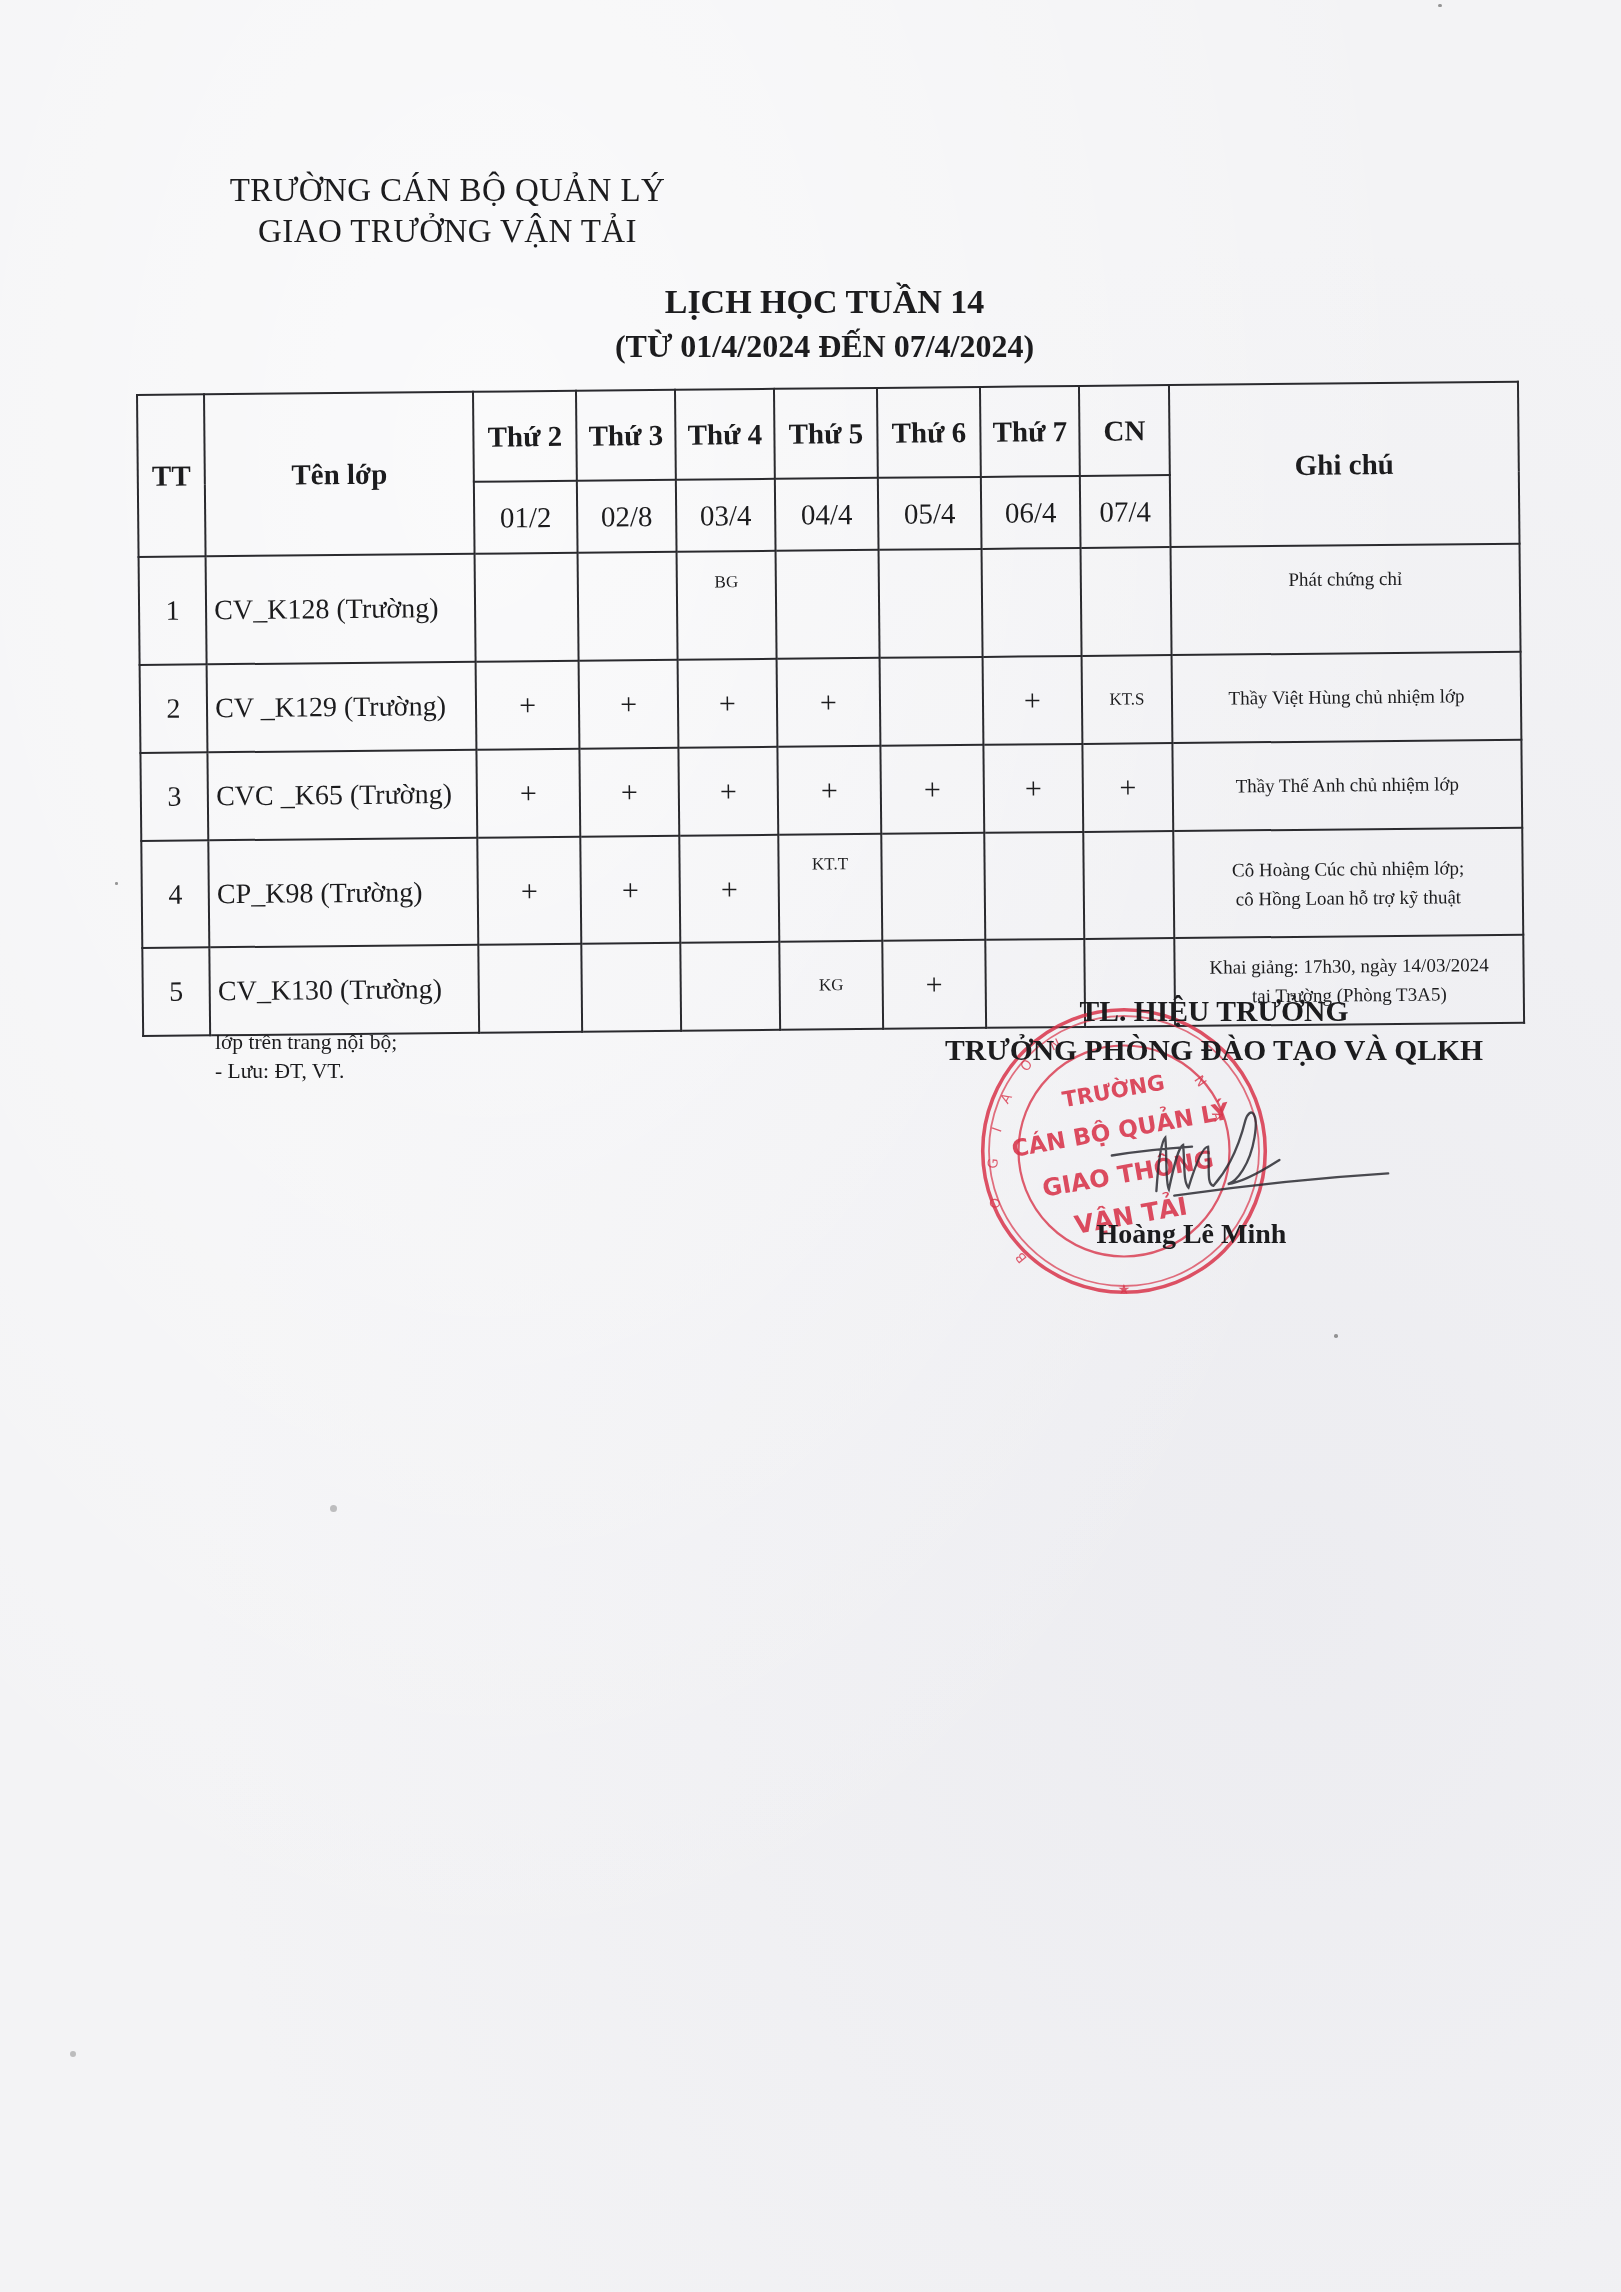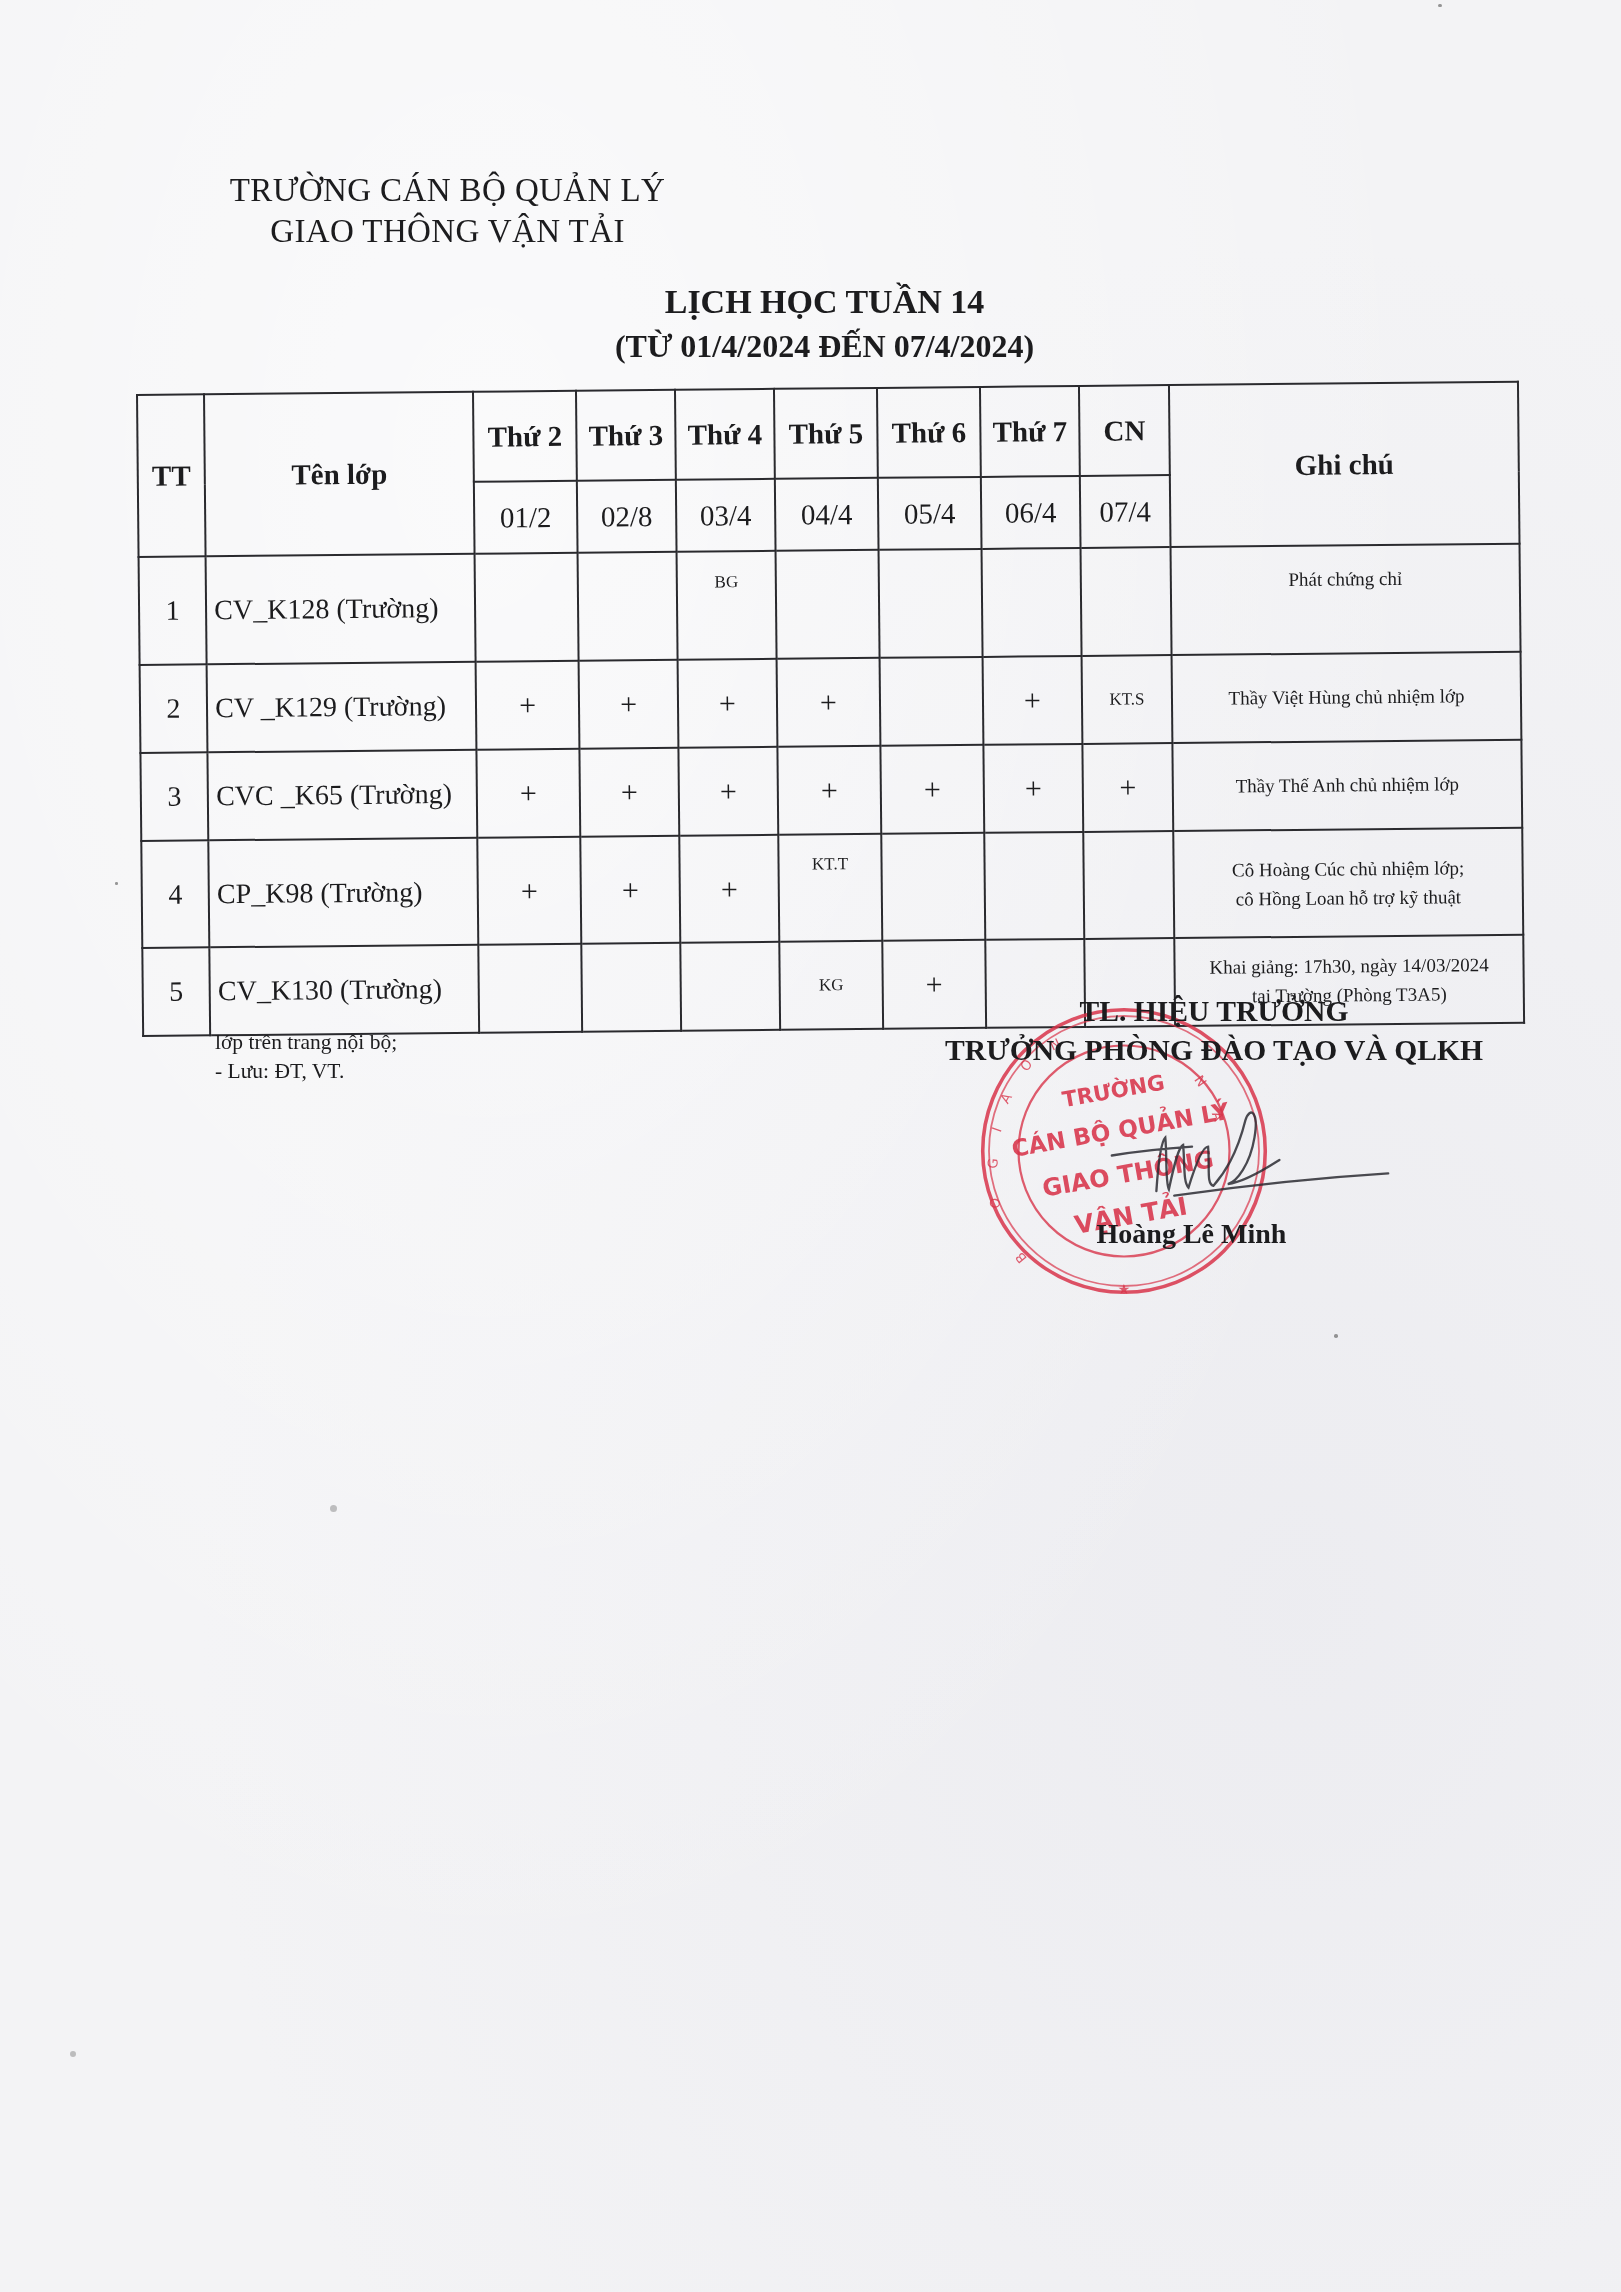--- a/index.html
+++ b/index.html
@@ -144,21 +144,21 @@
     opacity: 0.6;
   }
 </style>
 </head>
 <body>
 
 <div class="page">
 
   <div class="org-header">
     <div>TRƯỜNG CÁN BỘ QUẢN LÝ</div>
-    <div>GIAO THÔNG VẬN TẢI</div>
+    <div>GIAO TRƯỞNG VẬN TẢI</div>
   </div>
 
   <div class="doc-title">
     <div>LỊCH HỌC TUẦN 14</div>
     <div class="sub">(TỪ 01/4/2024 ĐẾN 07/4/2024)</div>
   </div>
 
   <table class="schedule">
     <colgroup>
       <col style="width:67px">

